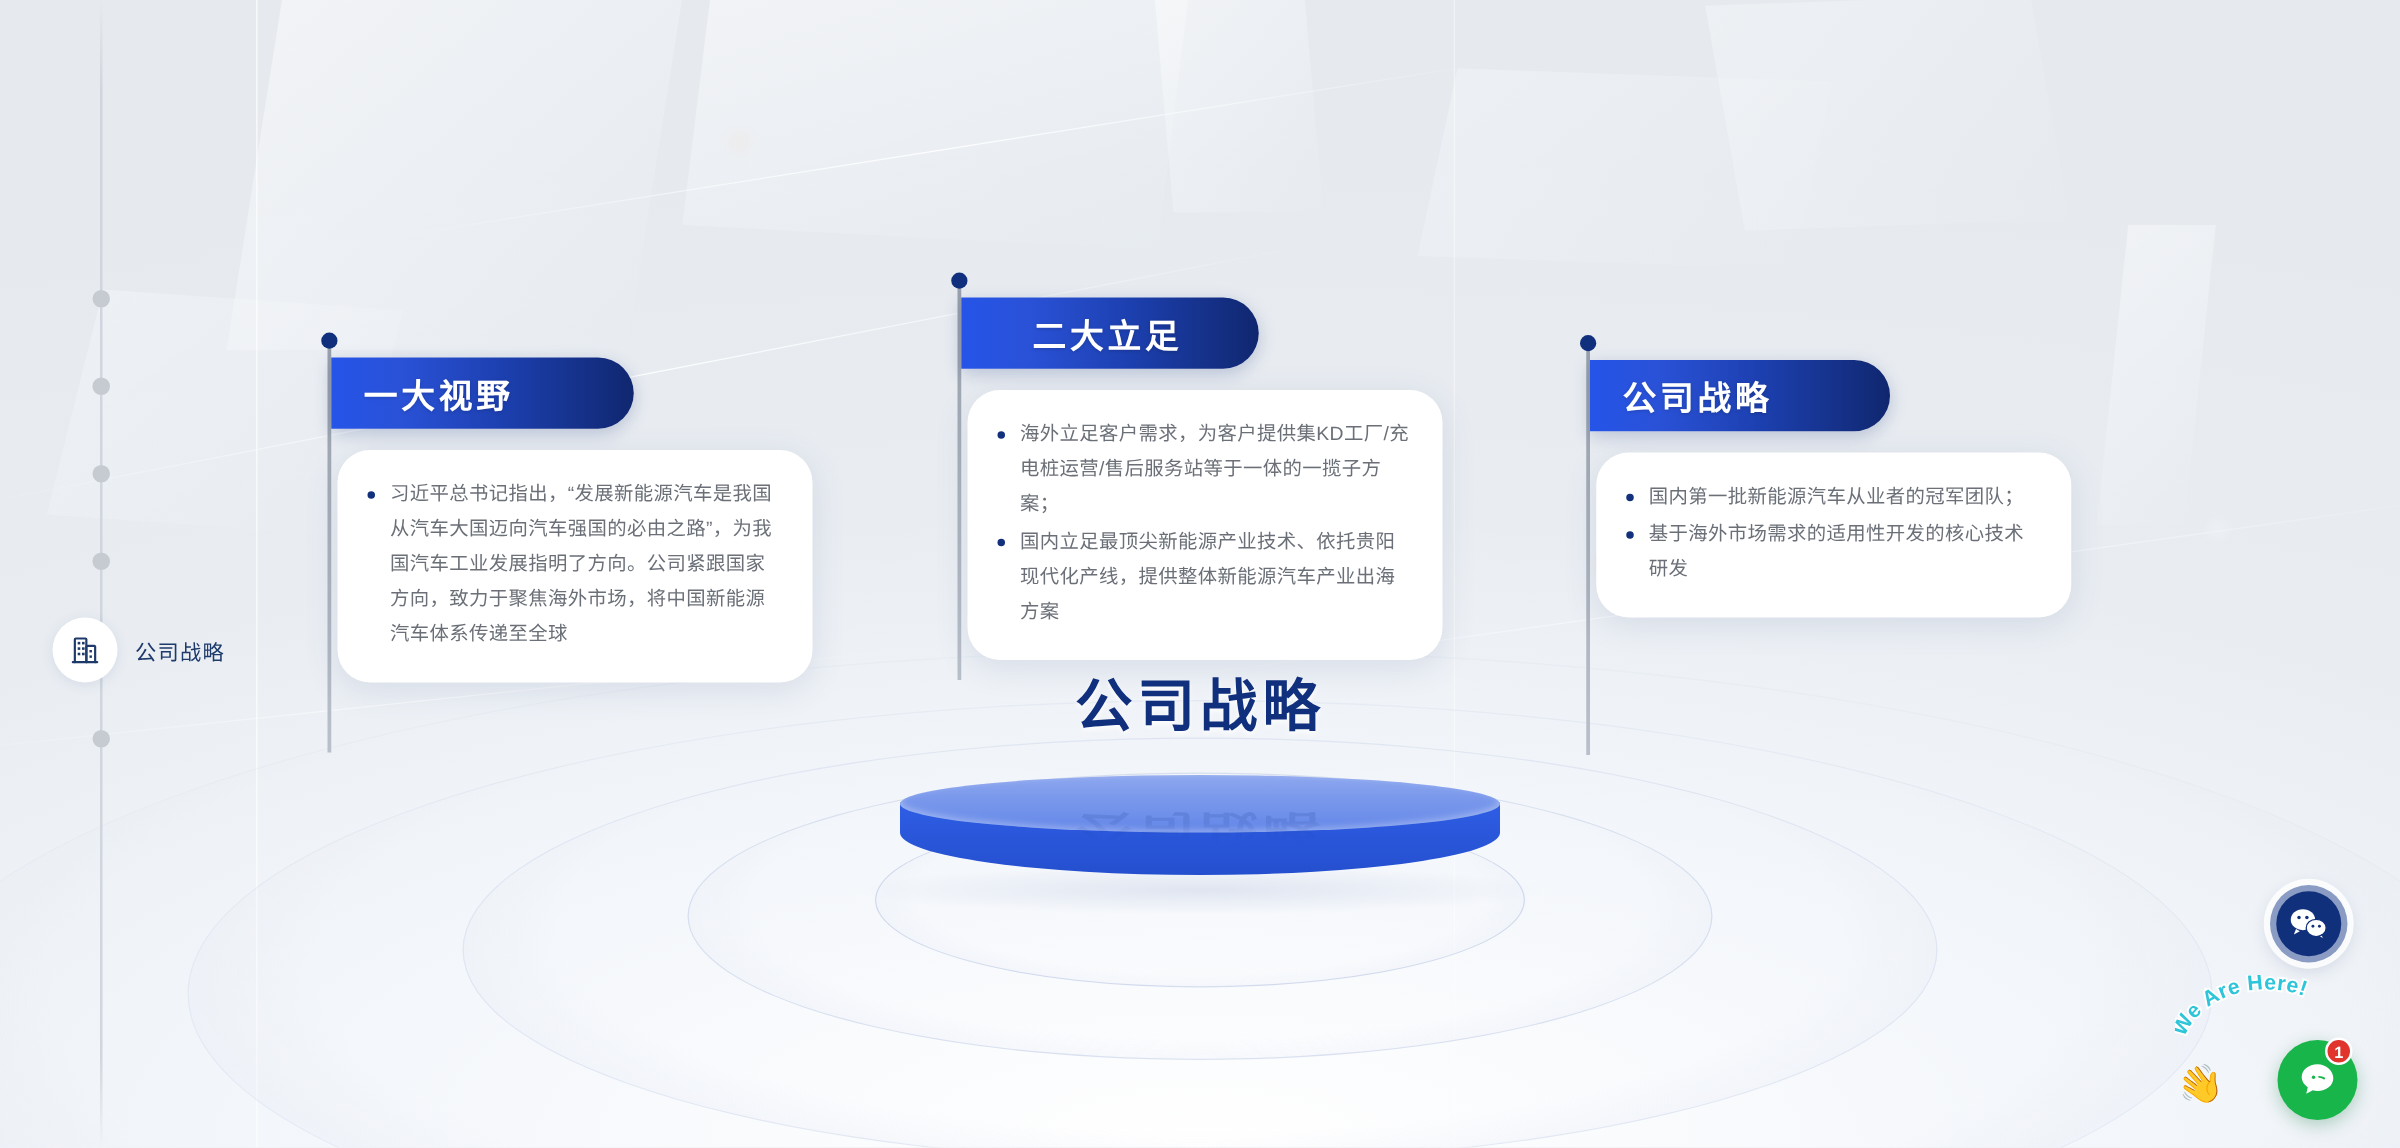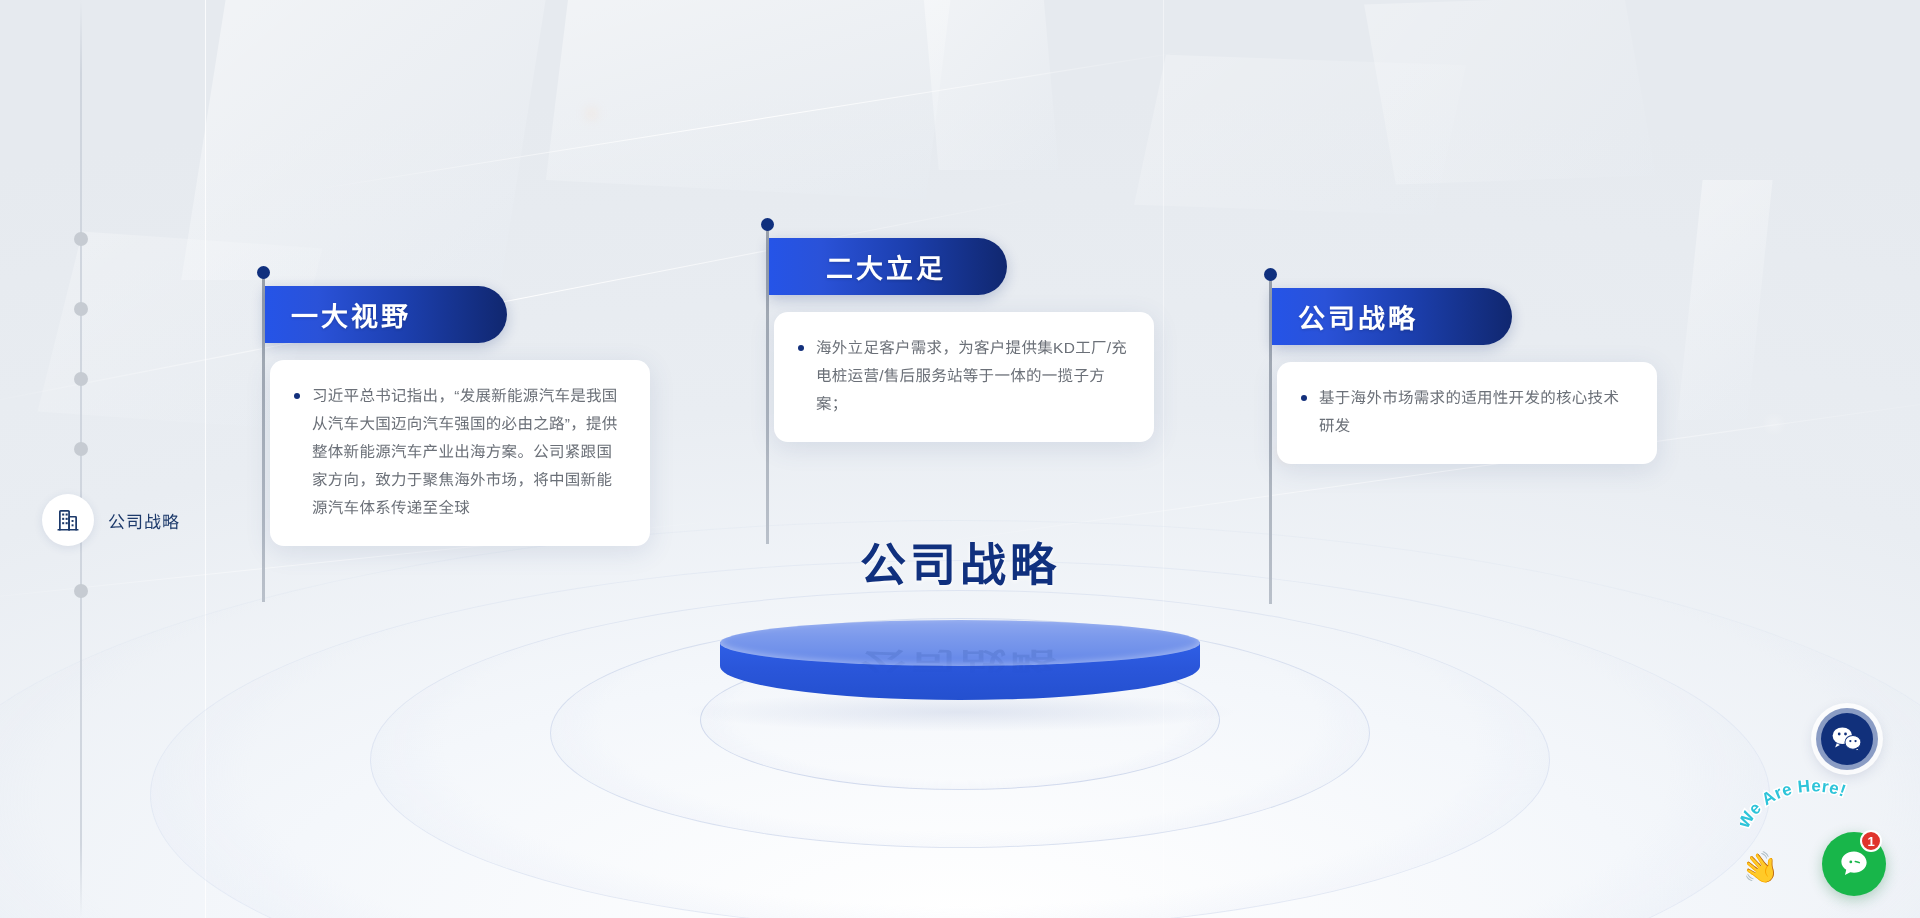--- a/index.html
+++ b/index.html
@@ -66,21 +66,21 @@
   
   .flag-card{position:absolute;}
   .pole{position:absolute;left:0;top:0;width:3px;background:linear-gradient(180deg,#98a0ab,#b9c0ca);}
   .pole-dot{position:absolute;left:-5px;top:-6px;width:13px;height:13px;border-radius:50%;background:#10307e;}
   .banner{position:absolute;left:3px;top:14px;height:57px;
           background:linear-gradient(90deg,#2554e8 0%,#2a52d8 22%,#1c3fae 58%,#10276f 100%);
           border-radius:0 32px 32px 0;display:flex;align-items:center;
           box-shadow:0 4px 14px rgba(20,45,120,.22);}
   .banner-title{color:#fff;font-size:27px;font-weight:700;letter-spacing:3px;
                 padding:0 30px 0 26px;text-shadow:0 1px 3px rgba(0,0,0,.18);}
-  .card-body{position:absolute;background:#fff;border-radius:14px;
+  .card-body{position:absolute;background:#fff;border-radius:26px;
              box-shadow:0 6px 26px rgba(60,85,140,.13);
              padding:22px 26px 22px 22px;}
   .card-body ul{list-style:none;}
   .card-body li{position:relative;padding-left:20px;margin-bottom:2px;
                 font-size:15.5px;line-height:28px;color:#6b7078;letter-spacing:.3px;}
   .card-body li::before{content:"";position:absolute;left:2px;top:11px;
                         width:6px;height:6px;border-radius:50%;background:#13307c;}
 
   
   #podium{position:absolute;left:50%;transform:translateX(-50%);top:620px;width:480px;}
@@ -182,48 +182,50 @@
 
   <div class="flag-card" style="left:262px;top:272px;">
     <div class="pole" style="height:330px;">
       <div class="pole-dot"></div>
     </div>
     <div class="banner" style="width:242px;">
       <span class="banner-title">一大视野</span>
     </div>
     <div class="card-body" style="left:8px;top:88px;width:380px;">
       <ul>
-        <li>习近平总书记指出，“发展新能源汽车是我国从汽车大国迈向汽车强国的必由之路”，提供整体新能源汽车产业出海方案。公司紧跟国家方向，致力于聚焦海外市场，将中国新能源汽车体系传递至全球</li>
+        <li>习近平总书记指出，“发展新能源汽车是我国从汽车大国迈向汽车强国的必由之路”，为我国汽车工业发展指明了方向。公司紧跟国家方向，致力于聚焦海外市场，将中国新能源汽车体系传递至全球</li>
       </ul>
     </div>
   </div>
 
   <div class="flag-card" style="left:766px;top:224px;">
     <div class="pole" style="height:320px;">
       <div class="pole-dot"></div>
     </div>
     <div class="banner" style="width:238px;justify-content:center;">
       <span class="banner-title">二大立足</span>
     </div>
     <div class="card-body" style="left:8px;top:88px;width:380px;">
       <ul>
         <li>海外立足客户需求，为客户提供集KD工厂/充电桩运营/售后服务站等于一体的一揽子方案；</li>
+        <li>国内立足最顶尖新能源产业技术、依托贵阳现代化产线，提供整体新能源汽车产业出海方案</li>
       </ul>
     </div>
   </div>
 
   <div class="flag-card" style="left:1269px;top:274px;">
     <div class="pole" style="height:330px;">
       <div class="pole-dot"></div>
     </div>
     <div class="banner" style="width:240px;">
       <span class="banner-title">公司战略</span>
     </div>
     <div class="card-body" style="left:8px;top:88px;width:380px;">
       <ul>
+        <li>国内第一批新能源汽车从业者的冠军团队；</li>
         <li>基于海外市场需求的适用性开发的核心技术研发</li>
       </ul>
     </div>
   </div>
 
   <div id="podium">
     <div class="podium-title">公司战略</div>
     <div class="podium-shadow"></div>
     <div class="podium-side"></div>
     <div class="podium-top">

